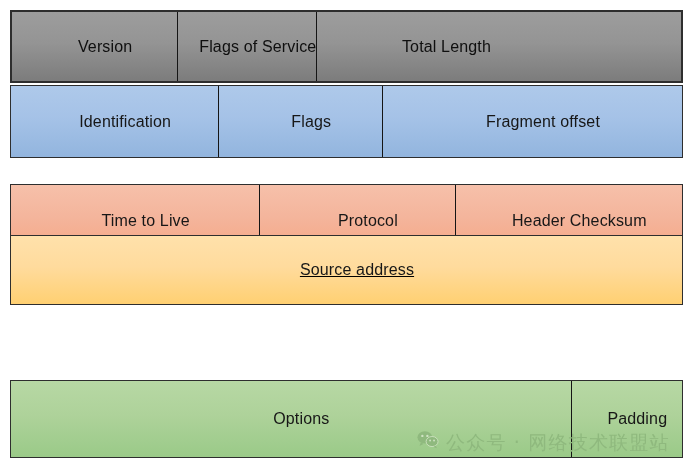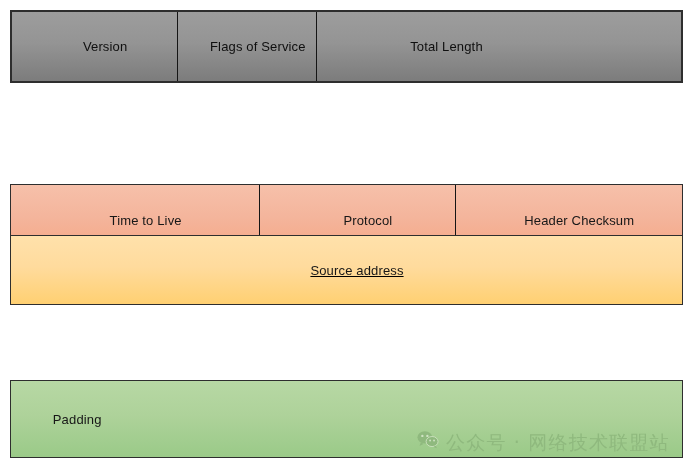--- a/index.html
+++ b/index.html
@@ -70,21 +70,21 @@
     background: linear-gradient(to bottom, #b7d8a4 0%, #aed29a 45%, #9aca88 100%);
   }
 
   
   .cell {
     position: relative;
     display: flex;
     align-items: center;
     justify-content: center;
     height: 100%;
-    font-size: 13px;
+    font-size: 16px;
     color: #171717;
     letter-spacing: 0.15px;
     white-space: nowrap;
     padding-left: 21px;
   }
   .cell + .cell { border-left: 1.6px solid #151515; }
 
   .row-1 .cell { color: #0f0f0f; }
 
   
@@ -120,20 +120,31 @@
       <span>Version</span>
     </div>
     <div class="cell" style="width:20.8%">
       <span>Flags of Service</span>
     </div>
     <div class="cell" style="width:35.6%">
       <span>Total Length</span>
     </div>
   </div>
 
+  <div class="hdr-row row-2">
+    <div class="cell" style="width:30.9%">
+      <span>Identification</span>
+    </div>
+    <div class="cell" style="width:24.4%">
+      <span>Flags</span>
+    </div>
+    <div class="cell" style="width:44.7%">
+      <span>Fragment offset</span>
+    </div>
+  </div>
 
   <div class="hdr-row row-3">
     <div class="cell" style="width:37.0%">
       <span>Time to Live</span>
     </div>
     <div class="cell" style="width:29.1%">
       <span>Protocol</span>
     </div>
     <div class="cell" style="width:33.9%">
       <span>Header Checksum</span>
@@ -141,20 +152,23 @@
   </div>
 
   <div class="hdr-row row-4">
     <div class="cell" style="width:100%">
       <span>Source address</span>
     </div>
   </div>
 
 
   <div class="hdr-row row-6">
+    <div class="cell" style="width:83.4%">
+      <span>Options</span>
+    </div>
     <div class="cell" style="width:16.6%">
       <span>Padding</span>
     </div>
   </div>
 
 </div>
 
 <div id="watermark">
   <span class="wm-icon">
     <svg viewBox="0 0 28 24" width="22" height="19" aria-hidden="true">

